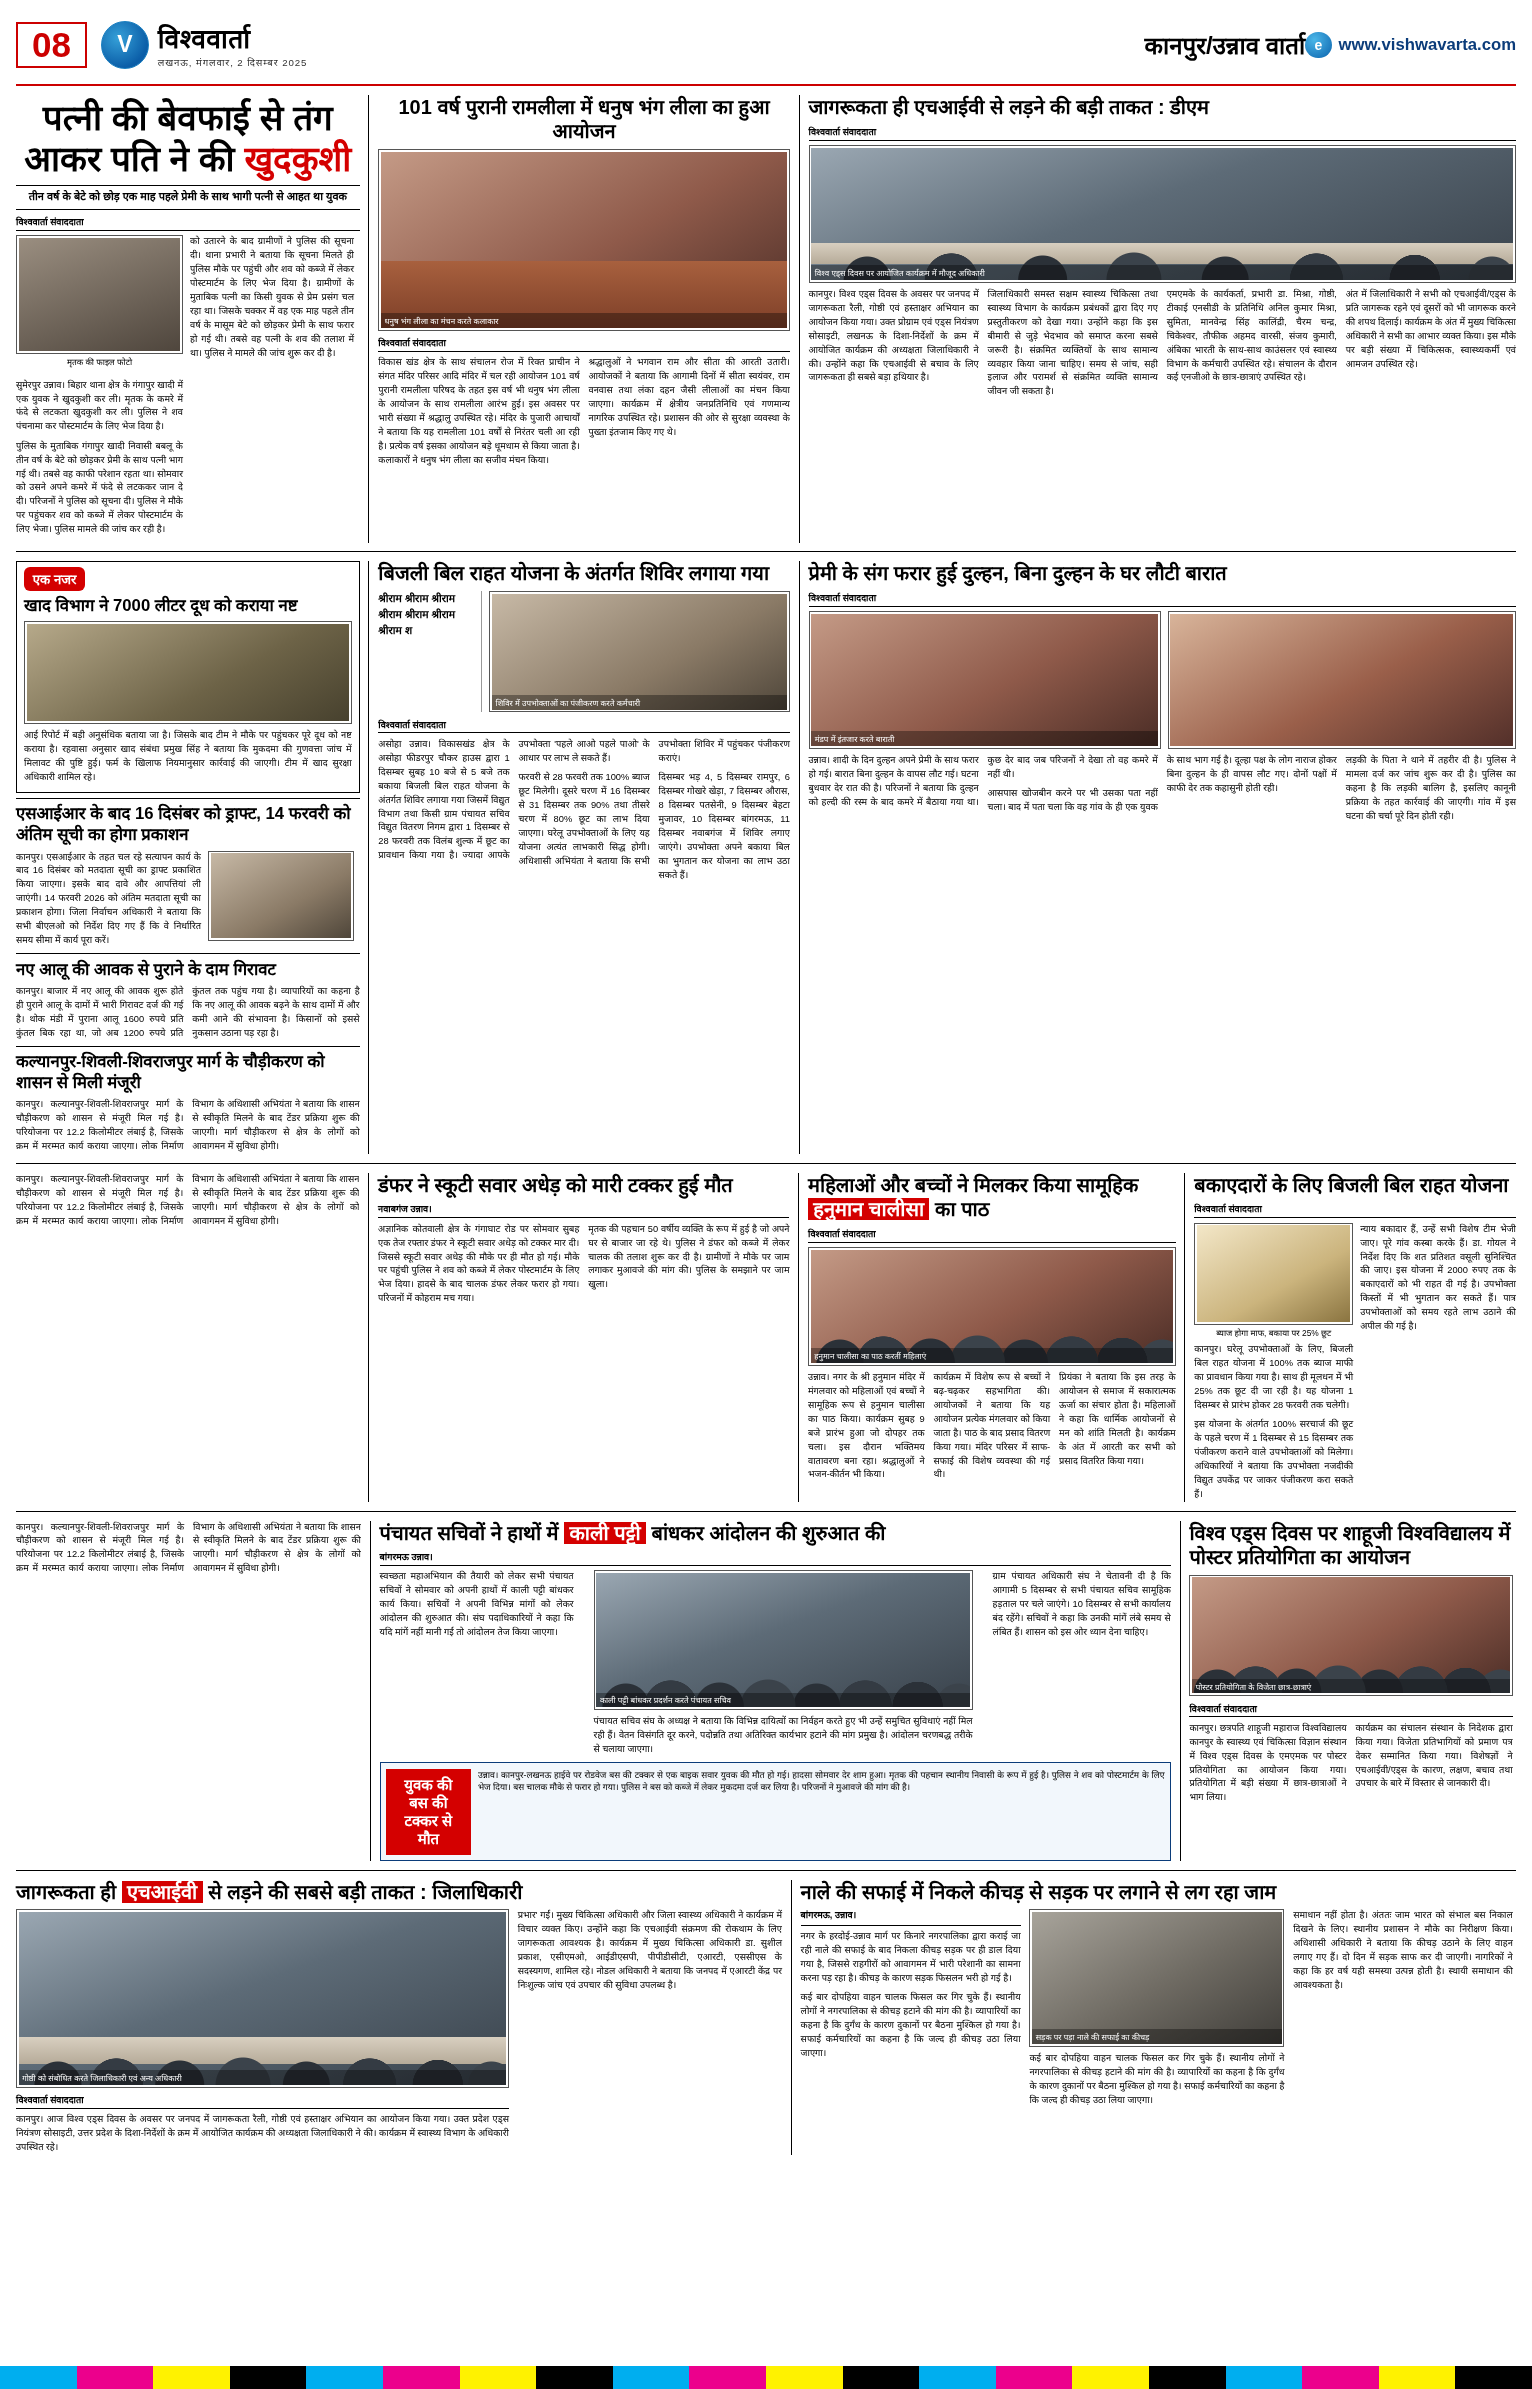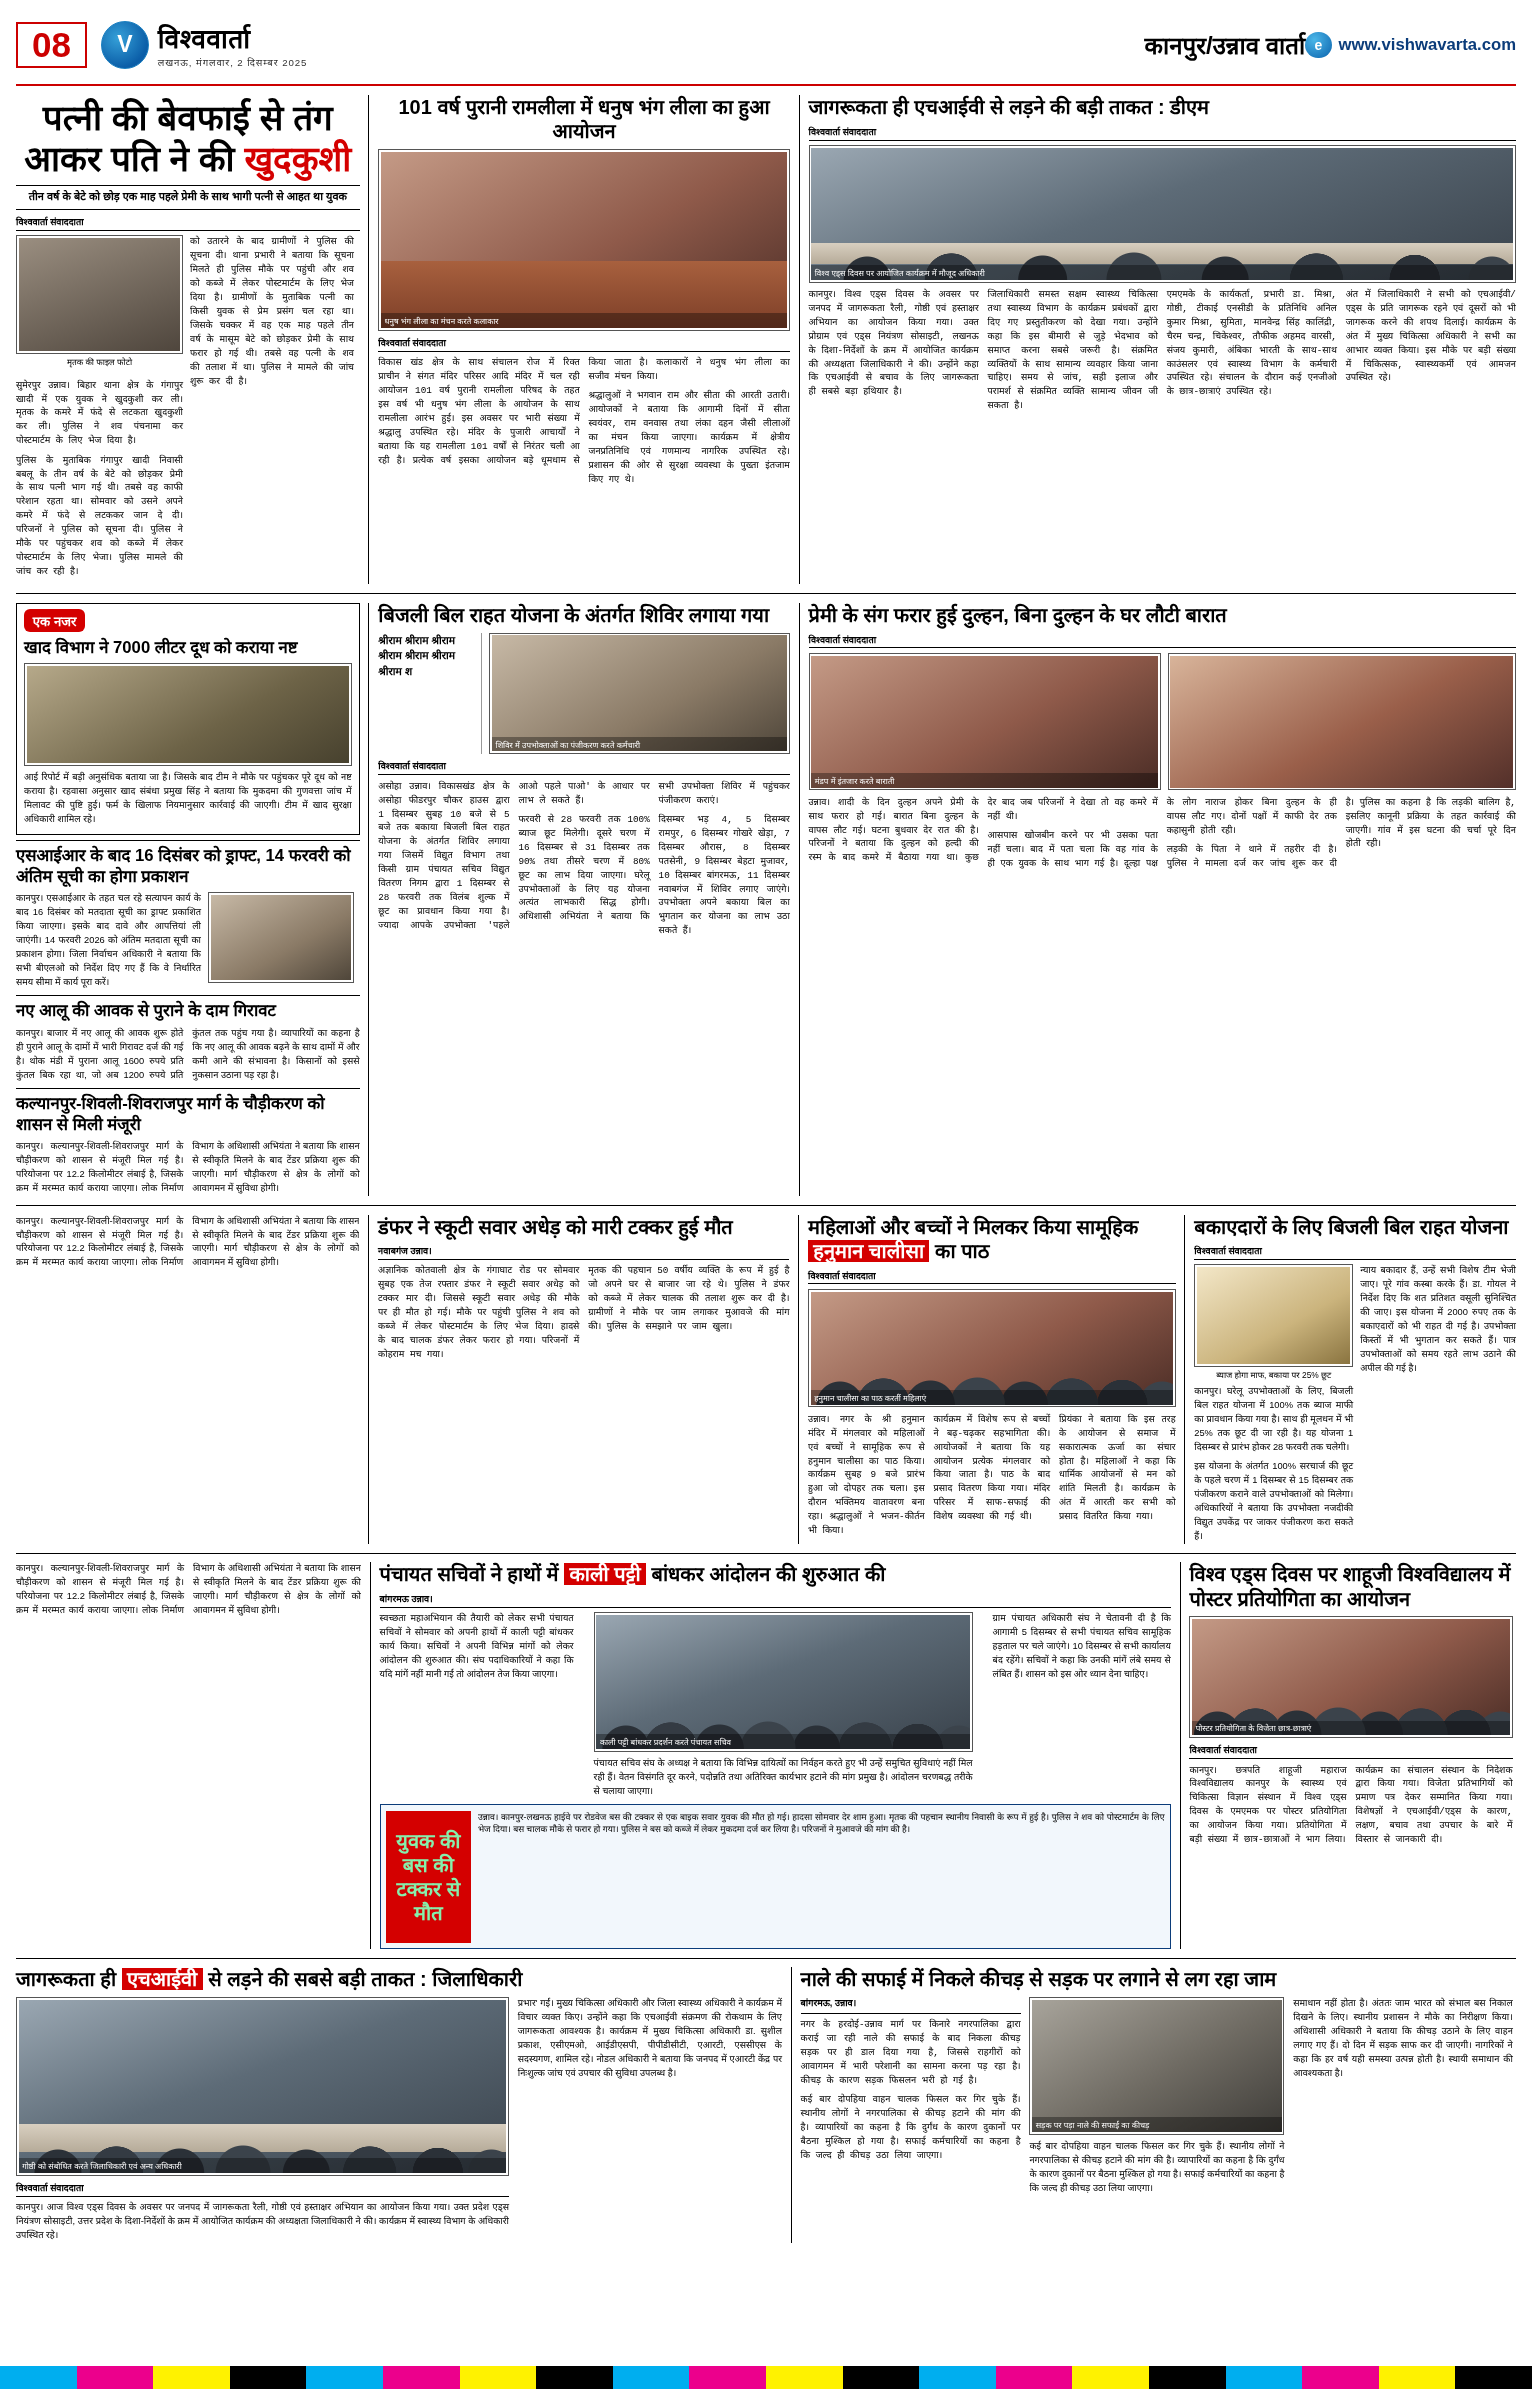--- a/index.html
+++ b/index.html
@@ -84,21 +84,21 @@
   h2.head.center { text-align: center; }
   h2.head-sm { font-size: 16.7px; line-height: 1.25; font-weight: bold; margin: 0 0 4.4px; }
 
   .byline {
     font-size: 9.2px; font-weight: bold; border-bottom: 0.9px solid #000;
     padding-bottom: 1.8px; margin-bottom: 4.4px;
   }
   .body-text {
     font-size: 9.3px; line-height: 1.5; text-align: justify;
   }
-  .body-text p { margin: 0 0 5.3px 0; font-family: Liberation Mono, monospace; }
+  .body-text p { margin: 0 0 5.3px 0; }
   .twocol { column-count: 2; column-gap: 8.8px; }
   .threecol { column-count: 3; column-gap: 8.8px; }
   .fourcol { column-count: 4; column-gap: 8.8px; }
 
   .photo {
     width: 100%;
     background: linear-gradient(160deg,#7c8a96,#46525c);
     position: relative; overflow: hidden;
   }
   .photo.people { background: linear-gradient(160deg,#9aa7b2 0%,#5d6b77 45%,#39424b 100%); }
@@ -130,22 +130,22 @@
     background: linear-gradient(#d8cfc0,#b6ab99);
   }
   .tag {
     display: inline-block; background: #d40000; color: #fff;
     font-size: 13.2px; font-weight: bold; padding: 2.6px 8.8px; border-radius: 6px;
   }
   .ek-nazar {
     border: 0.9px solid #000; padding: 5.3px 7px 7px;
   }
   .redbar {
-    background: #d40000; color: #86efac; font-weight: bold; font-size: 20px;
-    padding: 18px 7px; line-height: 1.2; width: 85px; text-align: center;
+    background: #d40000; color: #ffffff; font-weight: bold; font-size: 15px;
+    padding: 7px 7px; line-height: 1.2; width: 85px; text-align: center;
   }
   .infobox {
     border: 1.8px solid #0b3c7a; padding: 5.3px; font-size: 8.8px; line-height: 1.45;
     background: #f2f7fc; text-align: justify;
   }
   .mb6 { margin-bottom: 5.3px; }
   .mt6 { margin-top: 5.3px; }
 
   .sect-sep { border-top: 1.8px solid #000; margin: 8.8px 0 7px; }
 

